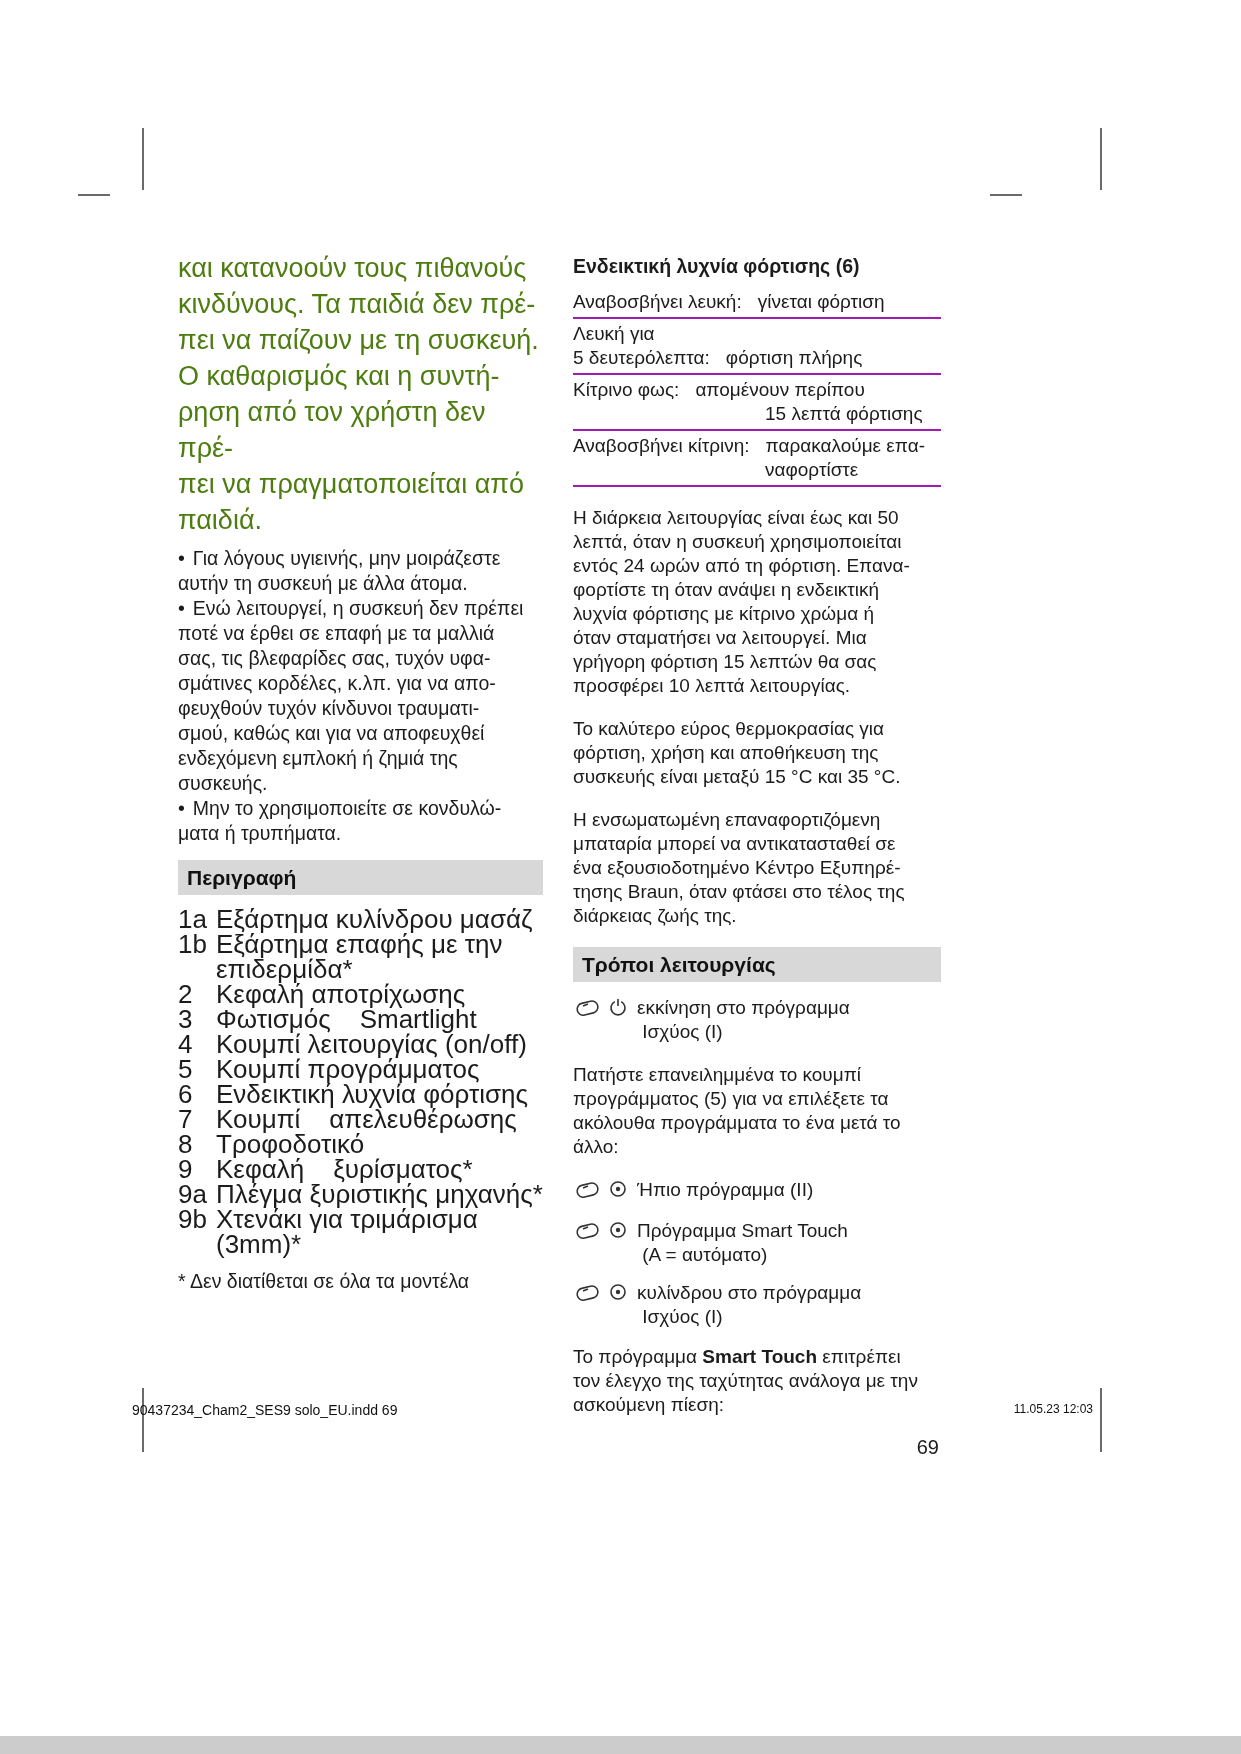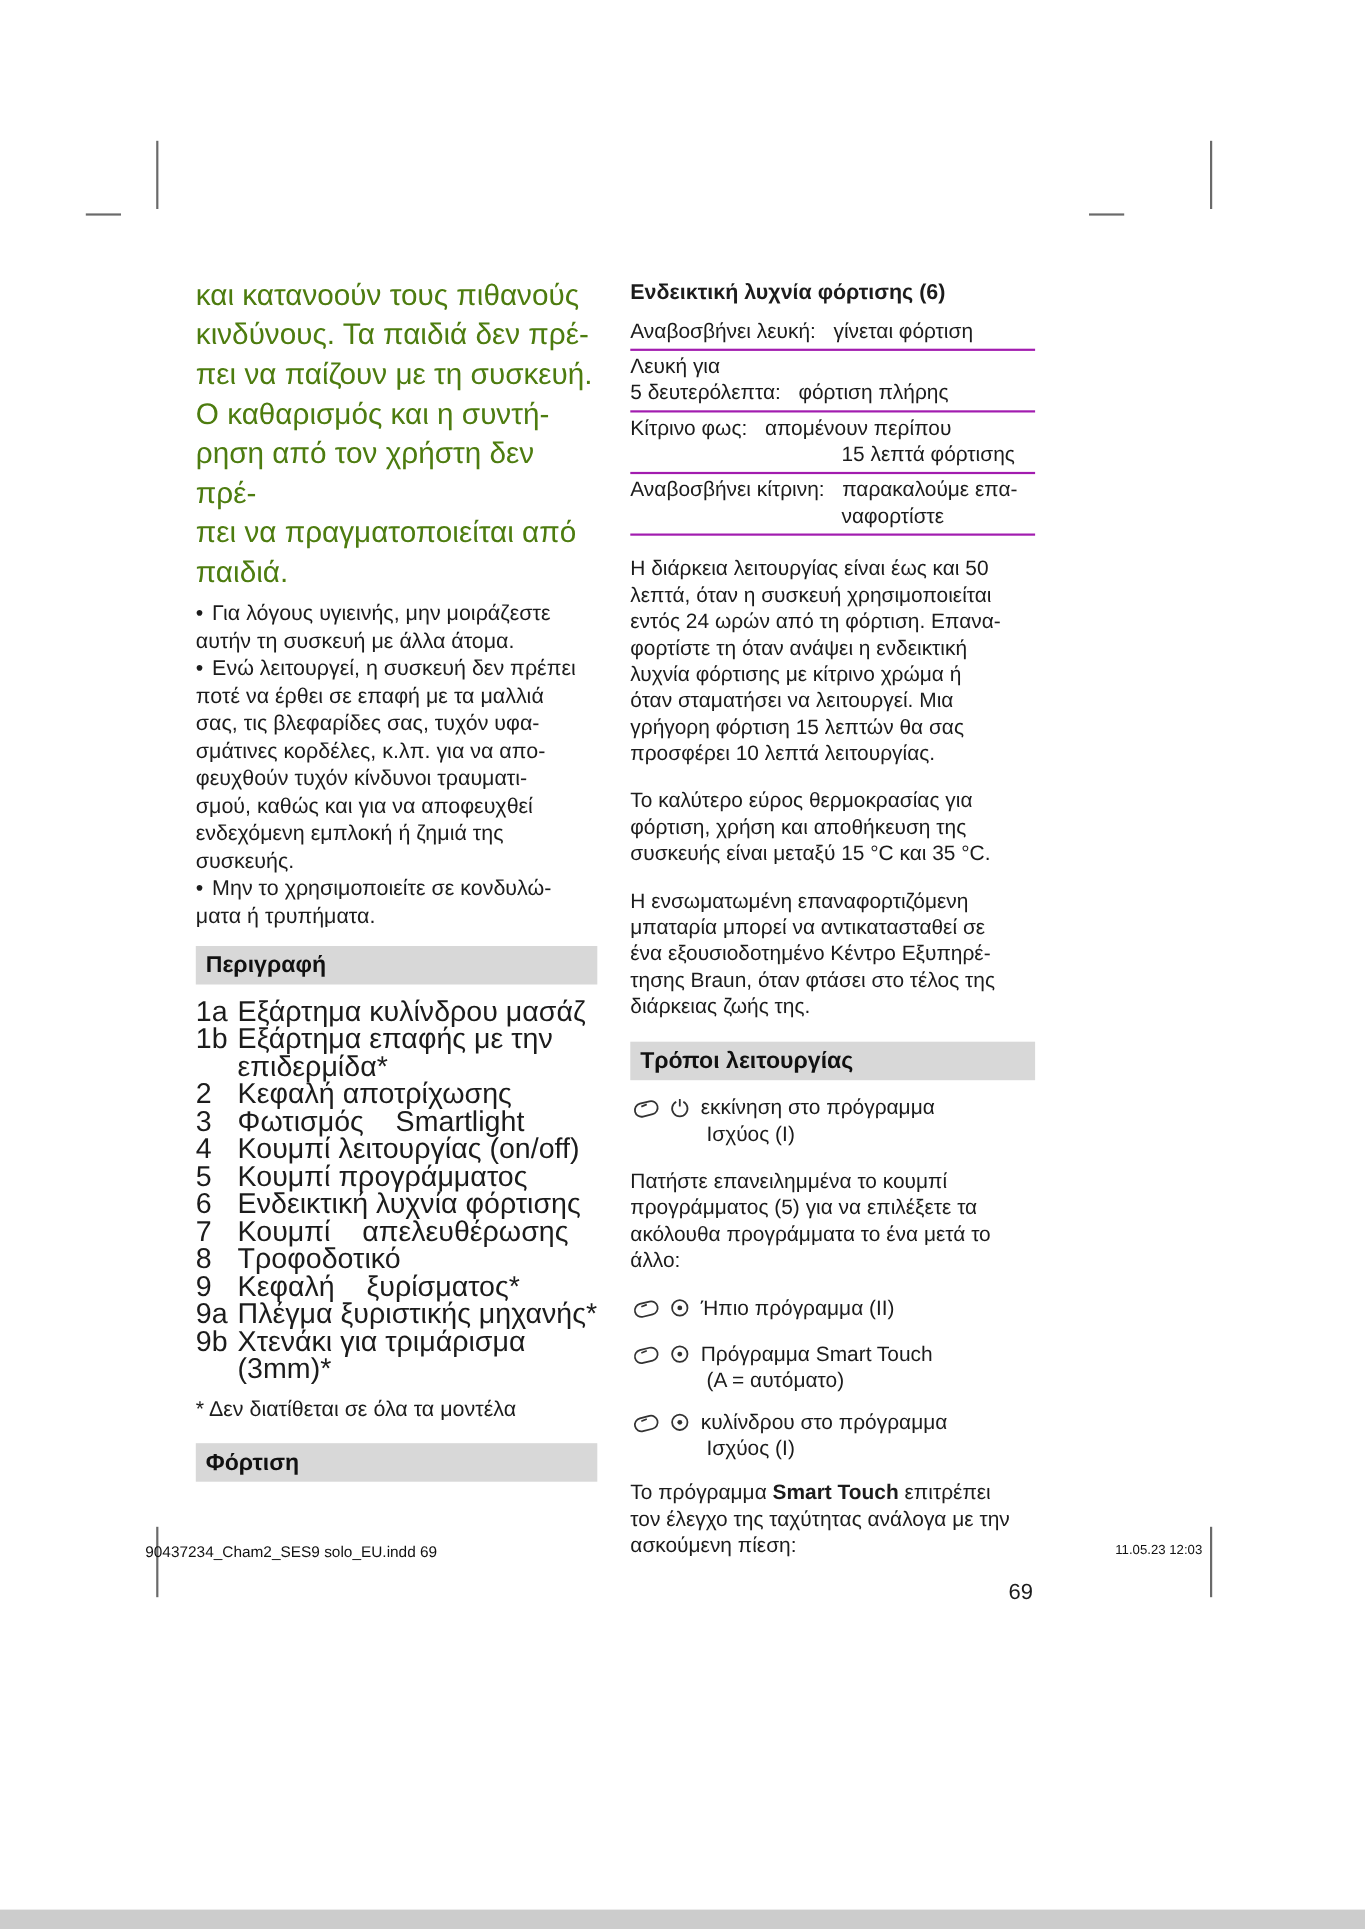--- a/index.html
+++ b/index.html
@@ -158,21 +158,20 @@
         <span class="txt ml">Πλέγμα ξυριστικής μηχανής*</span>
       </div>
     <div class="desc-item">
         <span class="num">9b</span>
         <span class="txt ml">Χτενάκι για τριμάρισμα (3mm)*</span>
       </div>
   </div>
 
   <p class="body-text footnote">* Δεν διατίθεται σε όλα τα μοντέλα</p>
 
-  <div class="section-bar bar-left2">Φόρτιση</div>
 
 </div>
 
 <div class="col col-right">
 
   <p class="ind-title">Ενδεικτική λυχνία φόρτισης (6)</p>
 
   <div>
     <div class="trow">
       <div class="trow-line">

